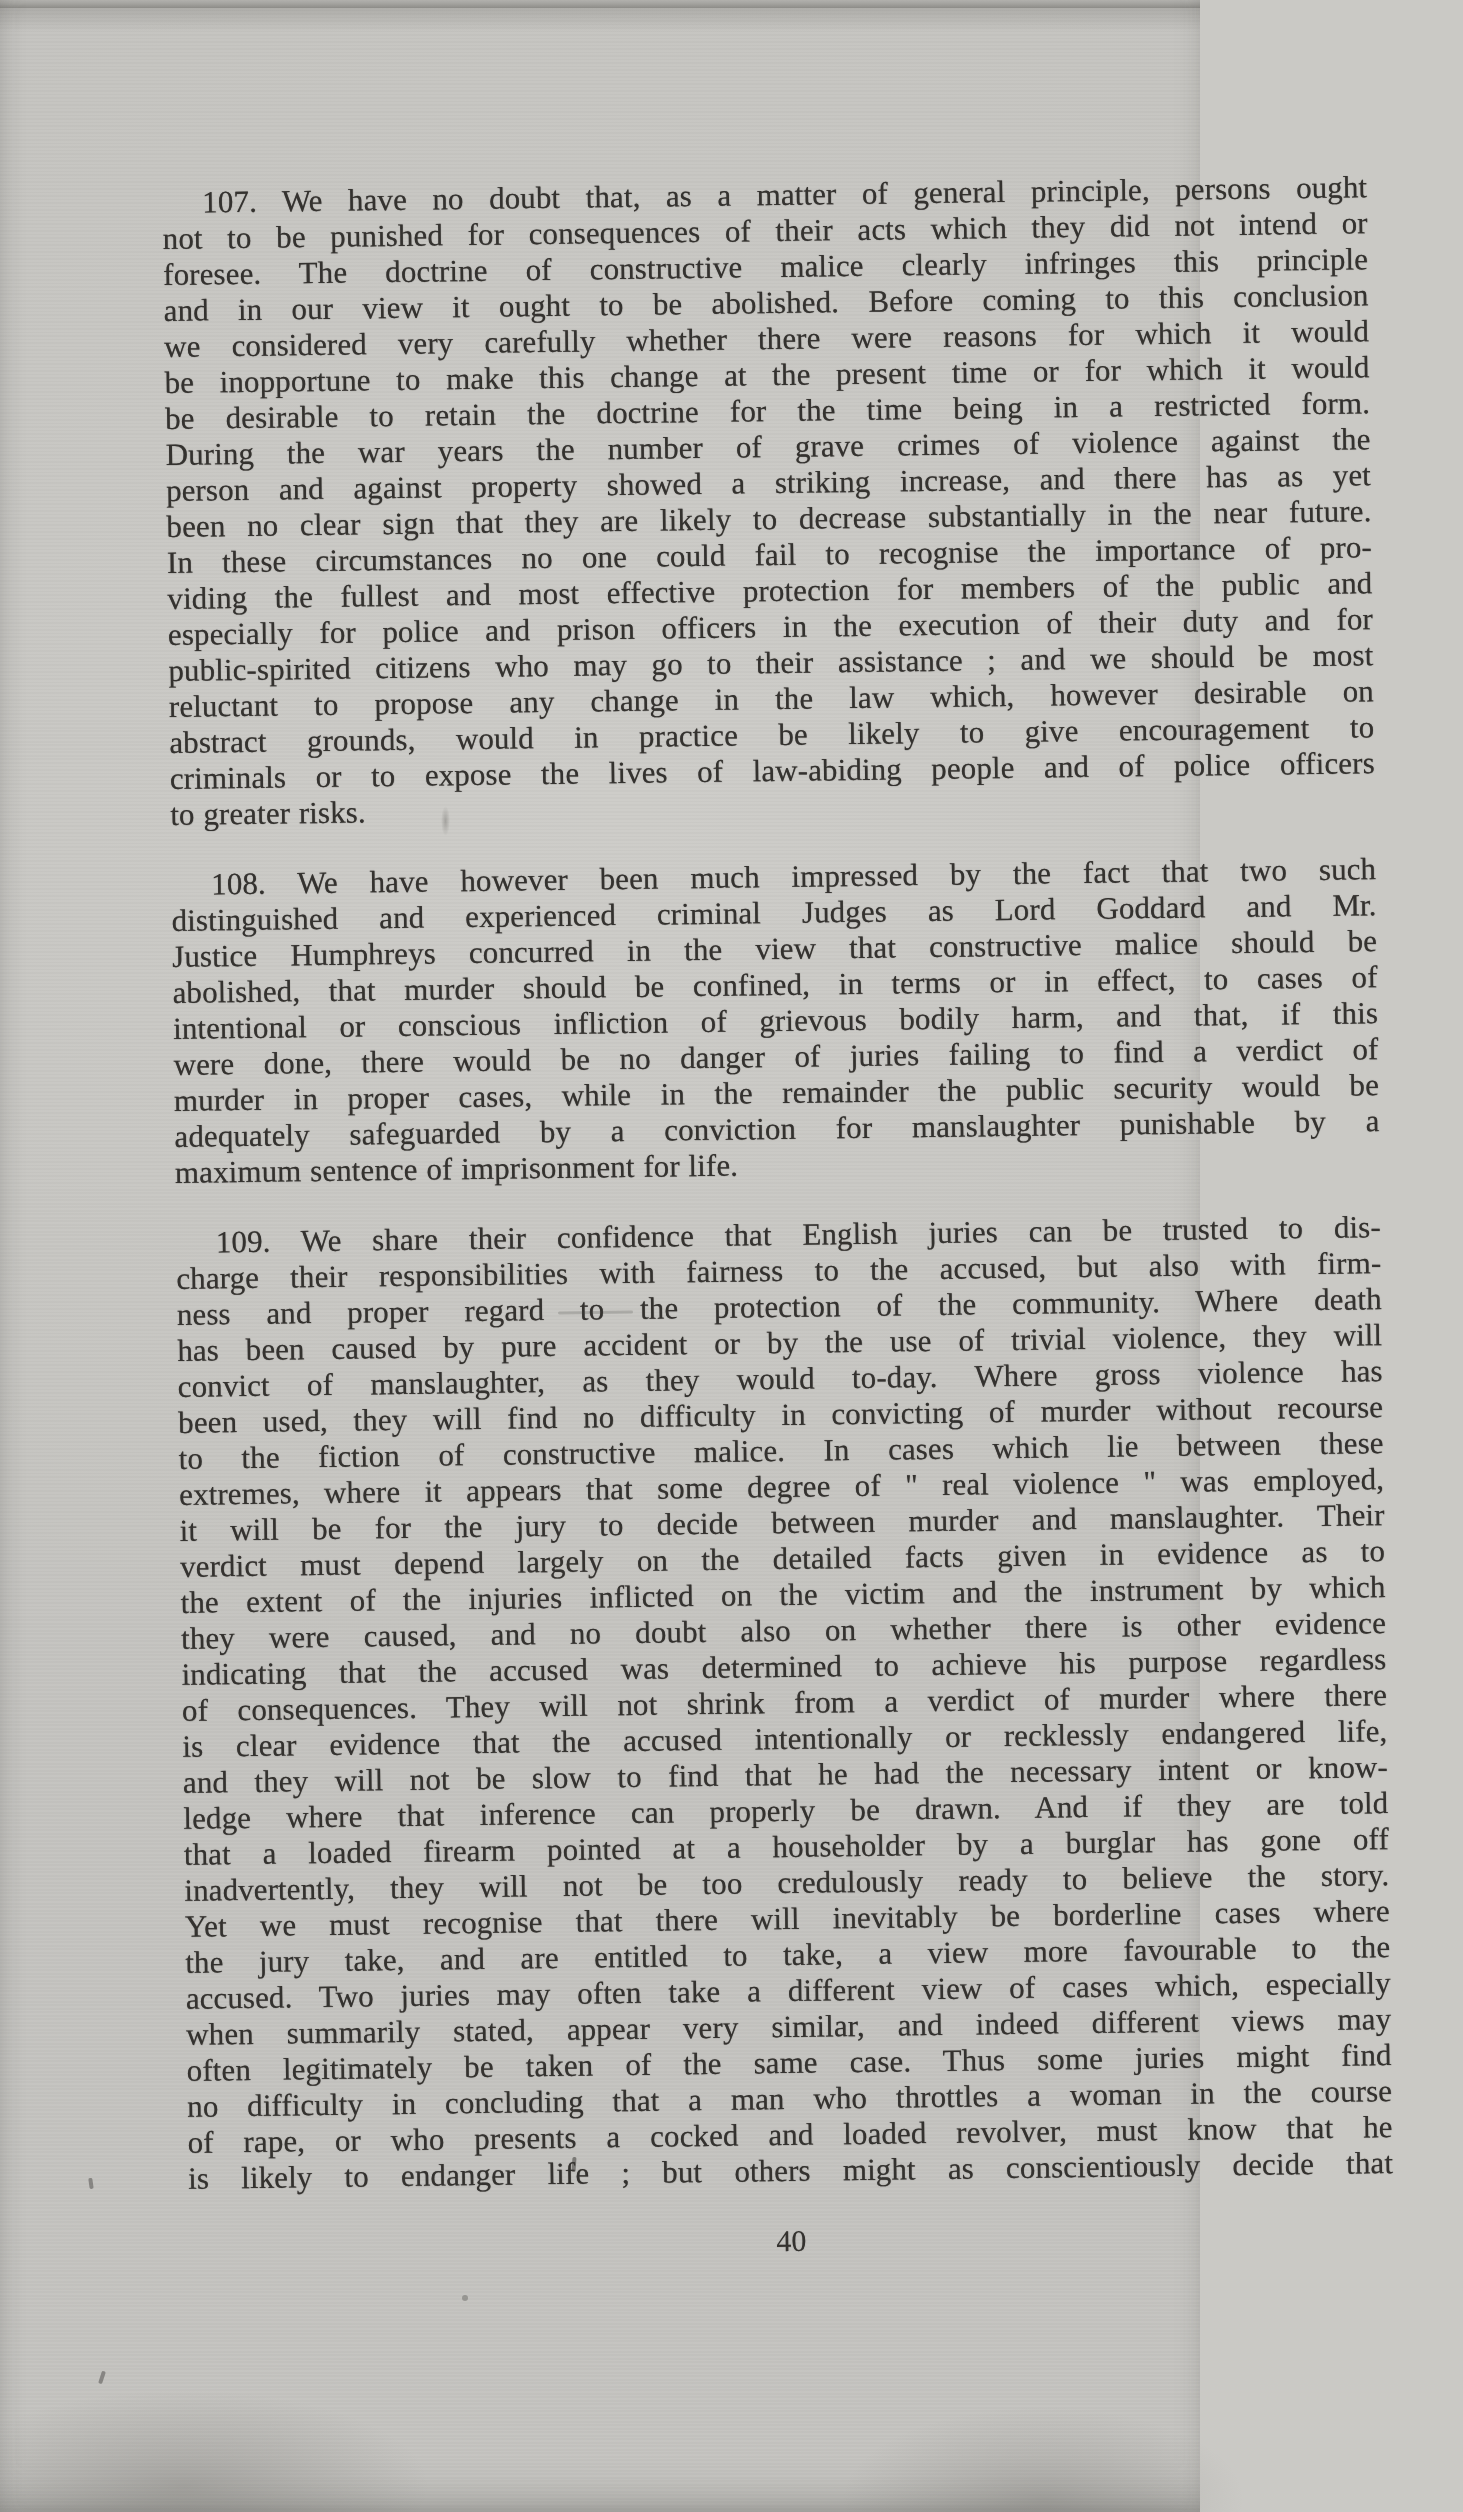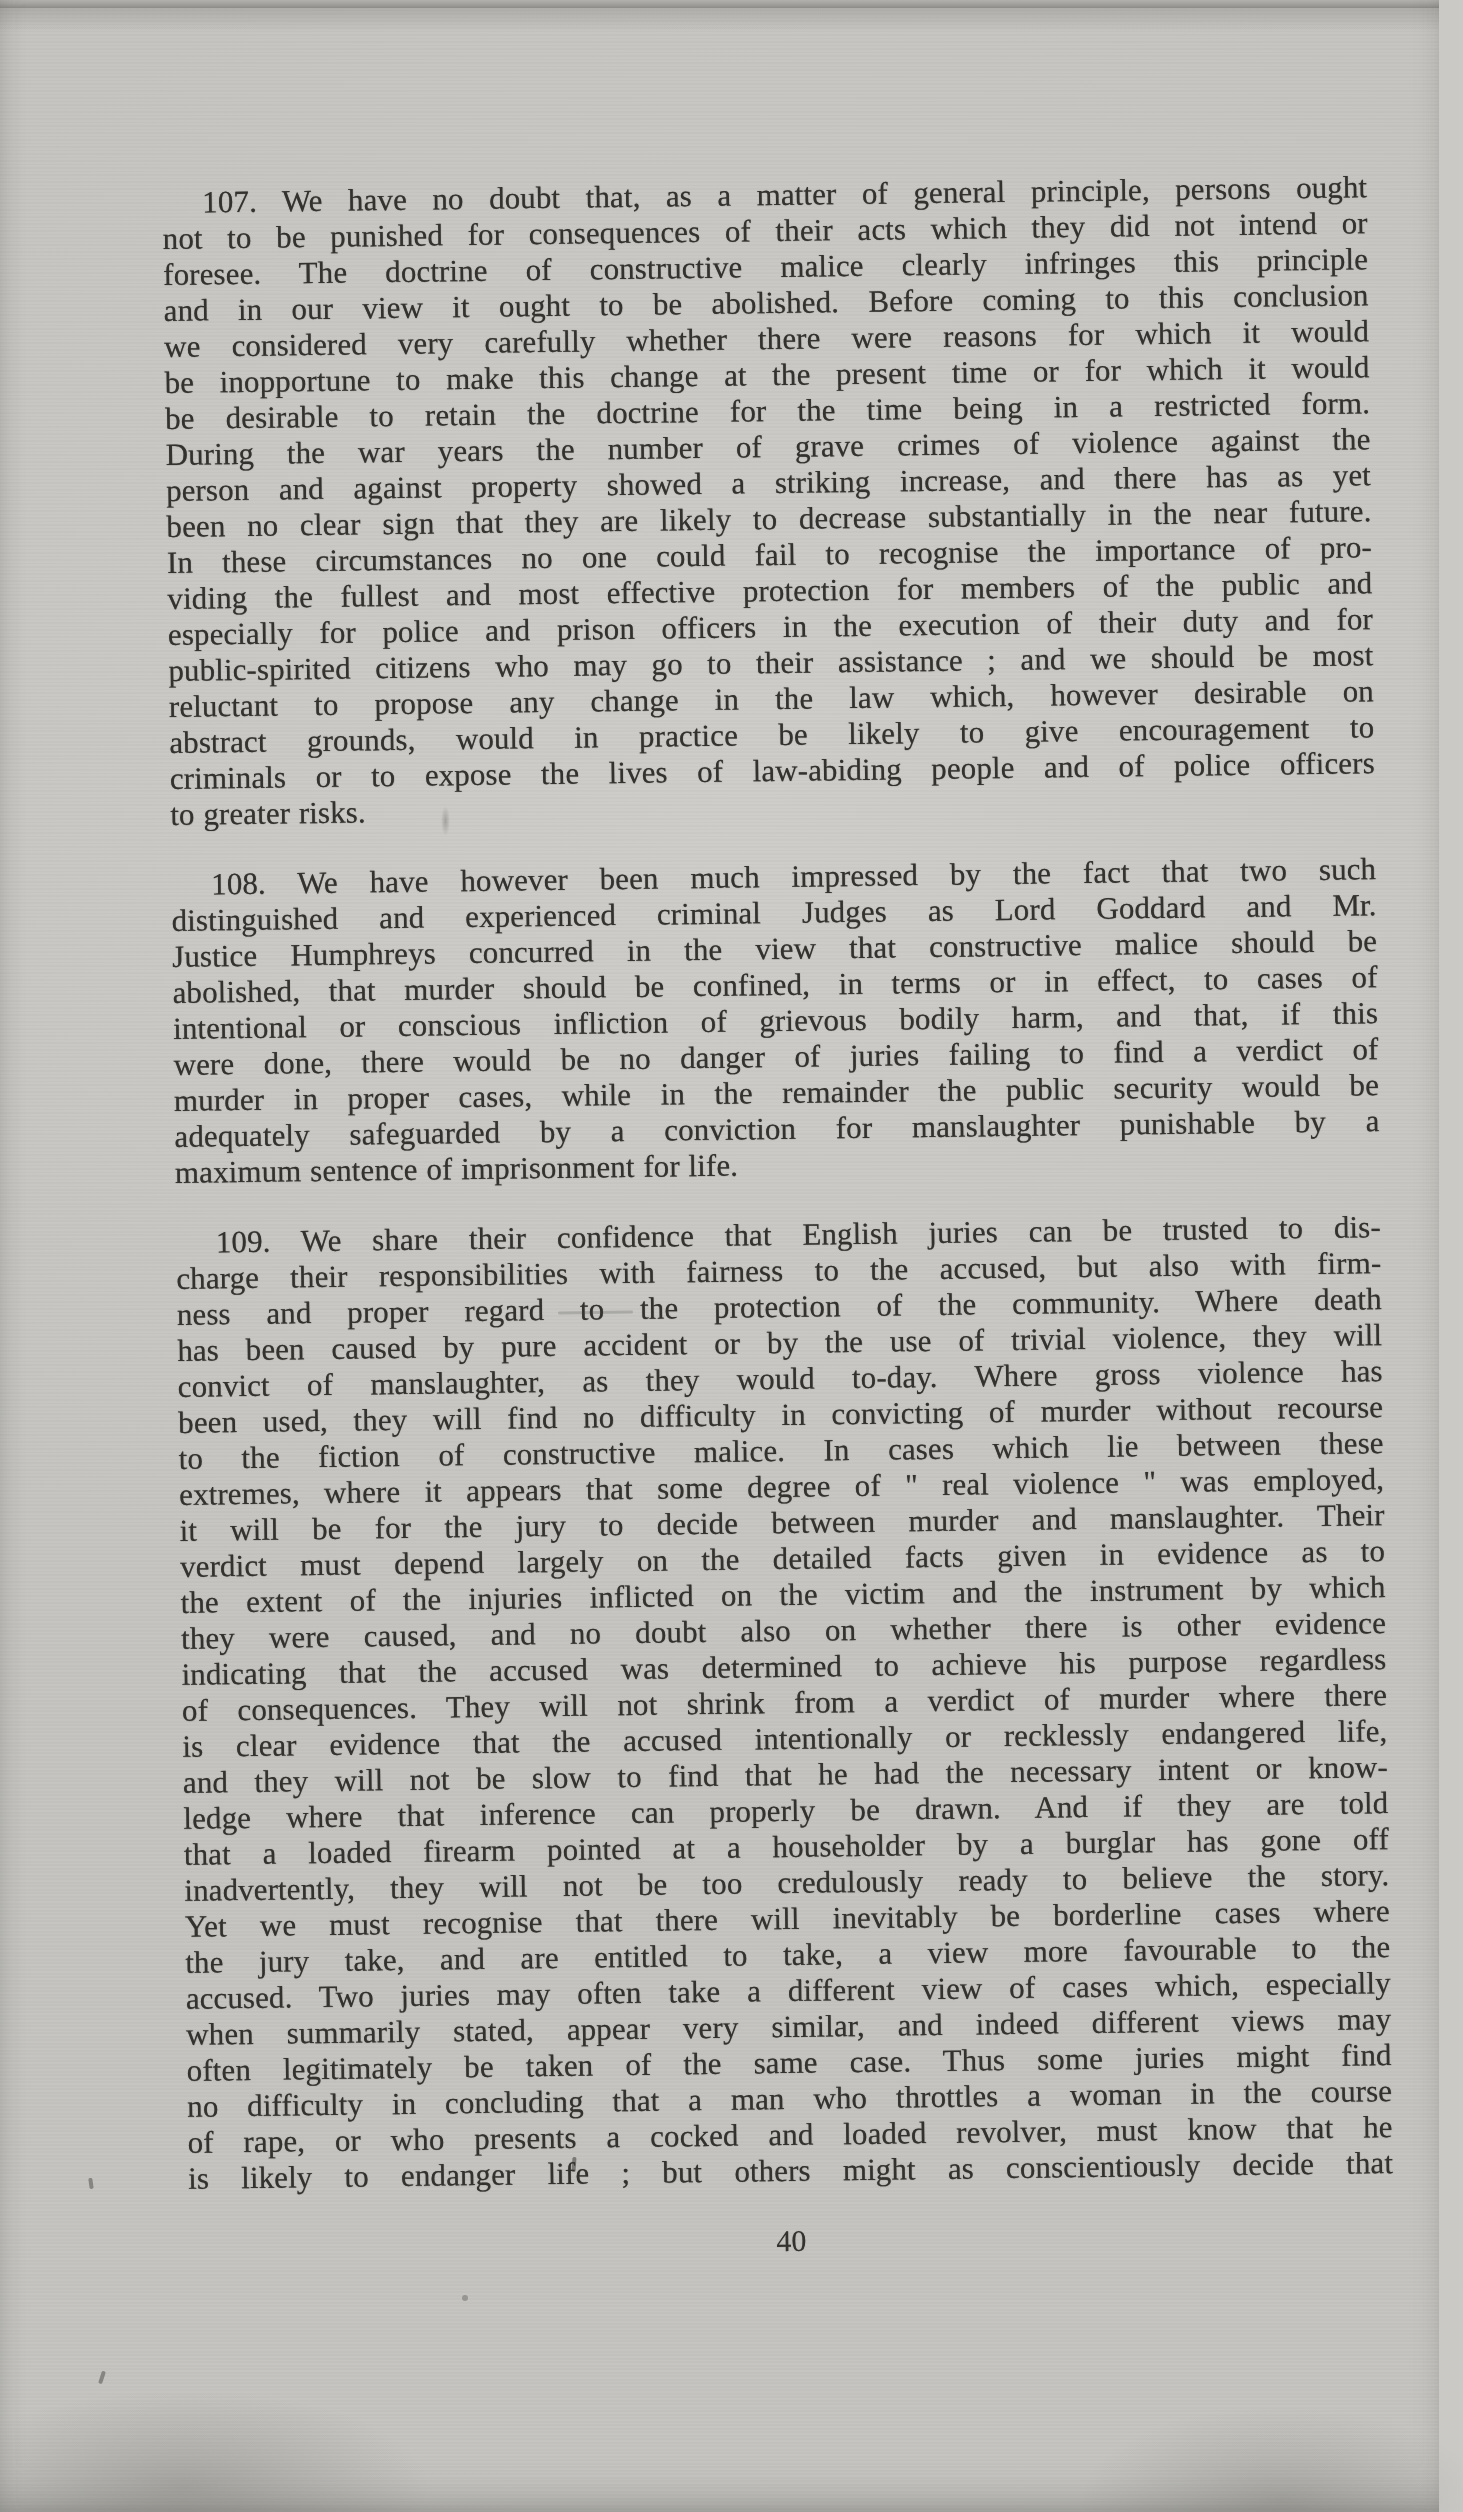--- a/index.html
+++ b/index.html
@@ -2,21 +2,21 @@
 <html style="font-size:14px"><head>
 <meta charset="utf-8">
 <style>
   html,body{margin:0;padding:0;}
   body{
     width:1463px;height:2512px;overflow:hidden;
     background:#cac9c5;
     font-family:"Liberation Serif","DejaVu Serif",serif;
   }
   .page{
-    position:relative;width:1439px;height:2512px;
+    position:relative;width:1200px;height:2512px;
     background-color:#cac9c5;
     background-image:
       repeating-linear-gradient(0deg, rgba(255,255,255,0.018) 0 1.7px, rgba(0,0,0,0.016) 1.7px 3.5px),
       radial-gradient(ellipse 1136px 874px at 52% 32%, rgba(255,255,255,0.06), rgba(0,0,0,0.028));
   }
   .top-edge{position:absolute;top:0;left:0;right:0;height:7.9px;
     background:linear-gradient(180deg,#b6b5b1 0%,#a3a29e 55%,#8d8c88 100%);}
   .top-fade{position:absolute;top:7.9px;left:0;right:0;height:24.5px;
     background:linear-gradient(180deg,rgba(80,79,75,0.20),rgba(80,79,75,0));}
   .vignette{position:absolute;inset:0;pointer-events:none;

